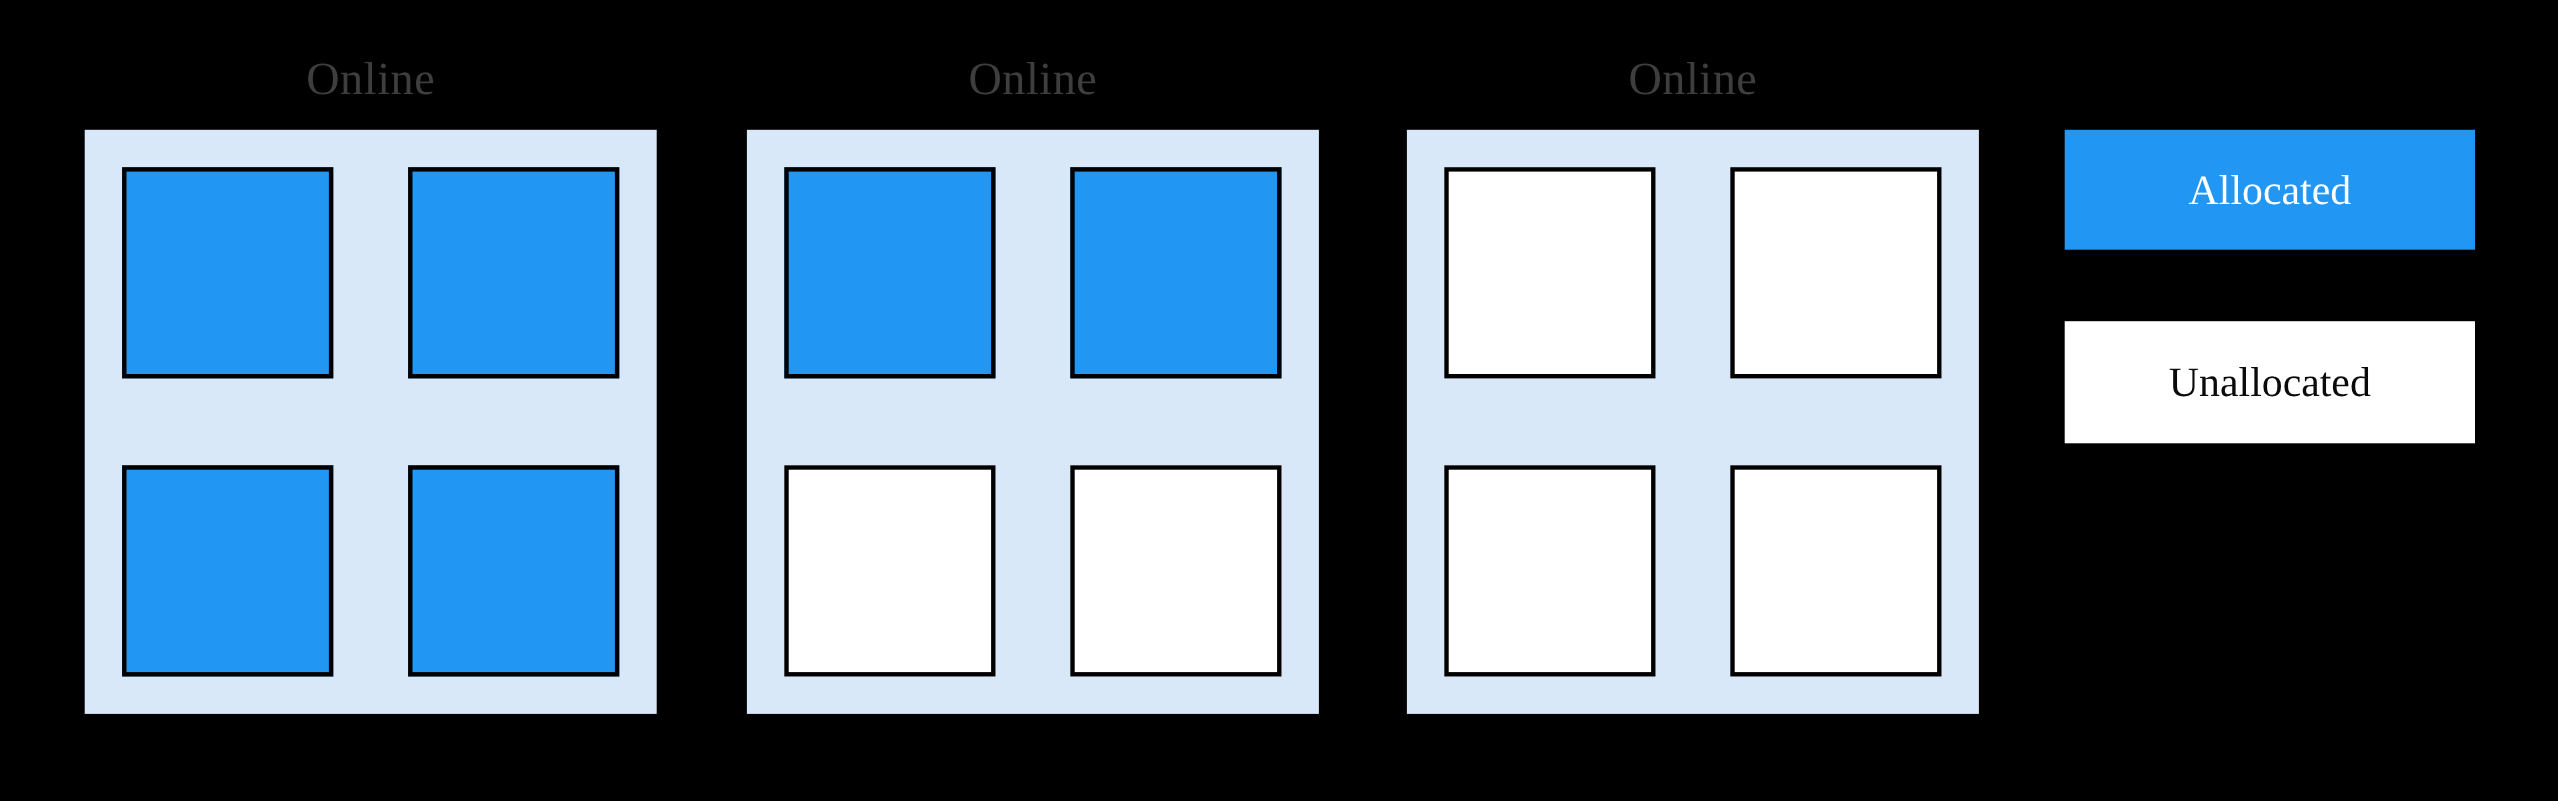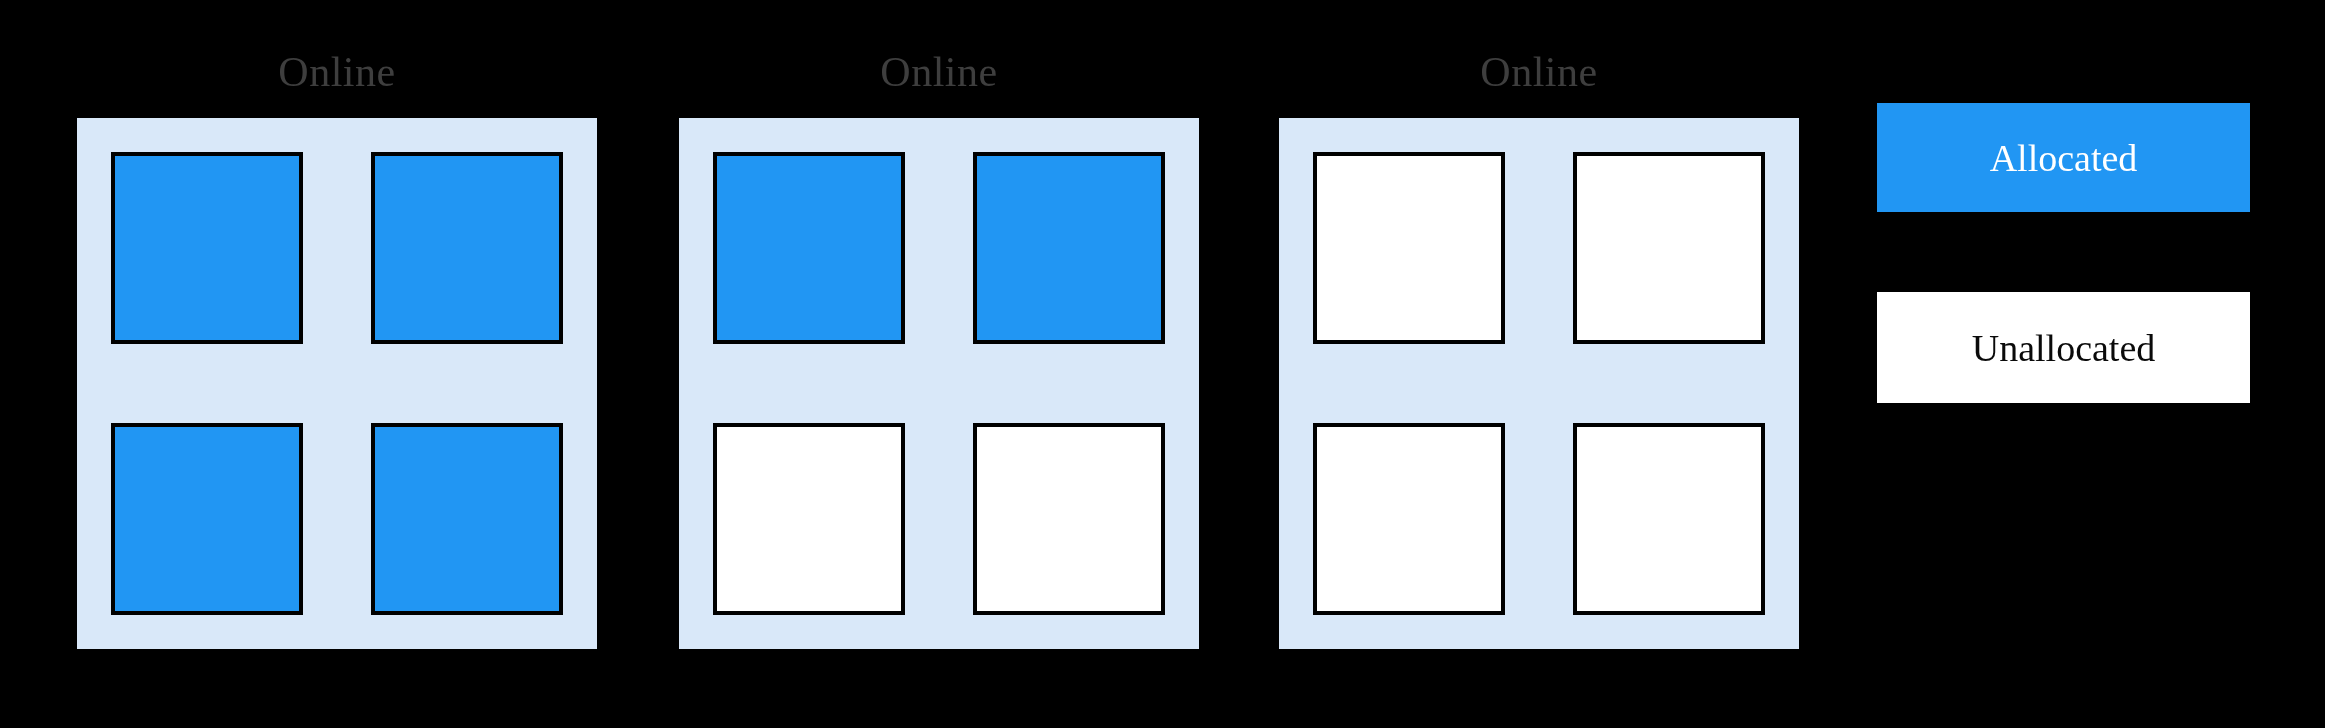--- a/index.html
+++ b/index.html
@@ -61,21 +61,21 @@
   .legend-item {
     position: absolute;
     left: 1877px;
     width: 373px;
     display: flex;
     align-items: center;
     justify-content: center;
     font-size: 38px;
   }
   .legend-item.allocated {
-    top: 103px;
+    top: 118px;
     height: 109px;
     background: var(--allocated-fill, #2196F3);
     color: var(--legend-allocated-text, #FFFFFF);
   }
   .legend-item.unallocated {
     top: 268px;
     height: 111px;
     background: var(--unallocated-fill, #FFFFFF);
     color: var(--legend-unallocated-text, #0A0A0A);
     margin-top: 24px;

